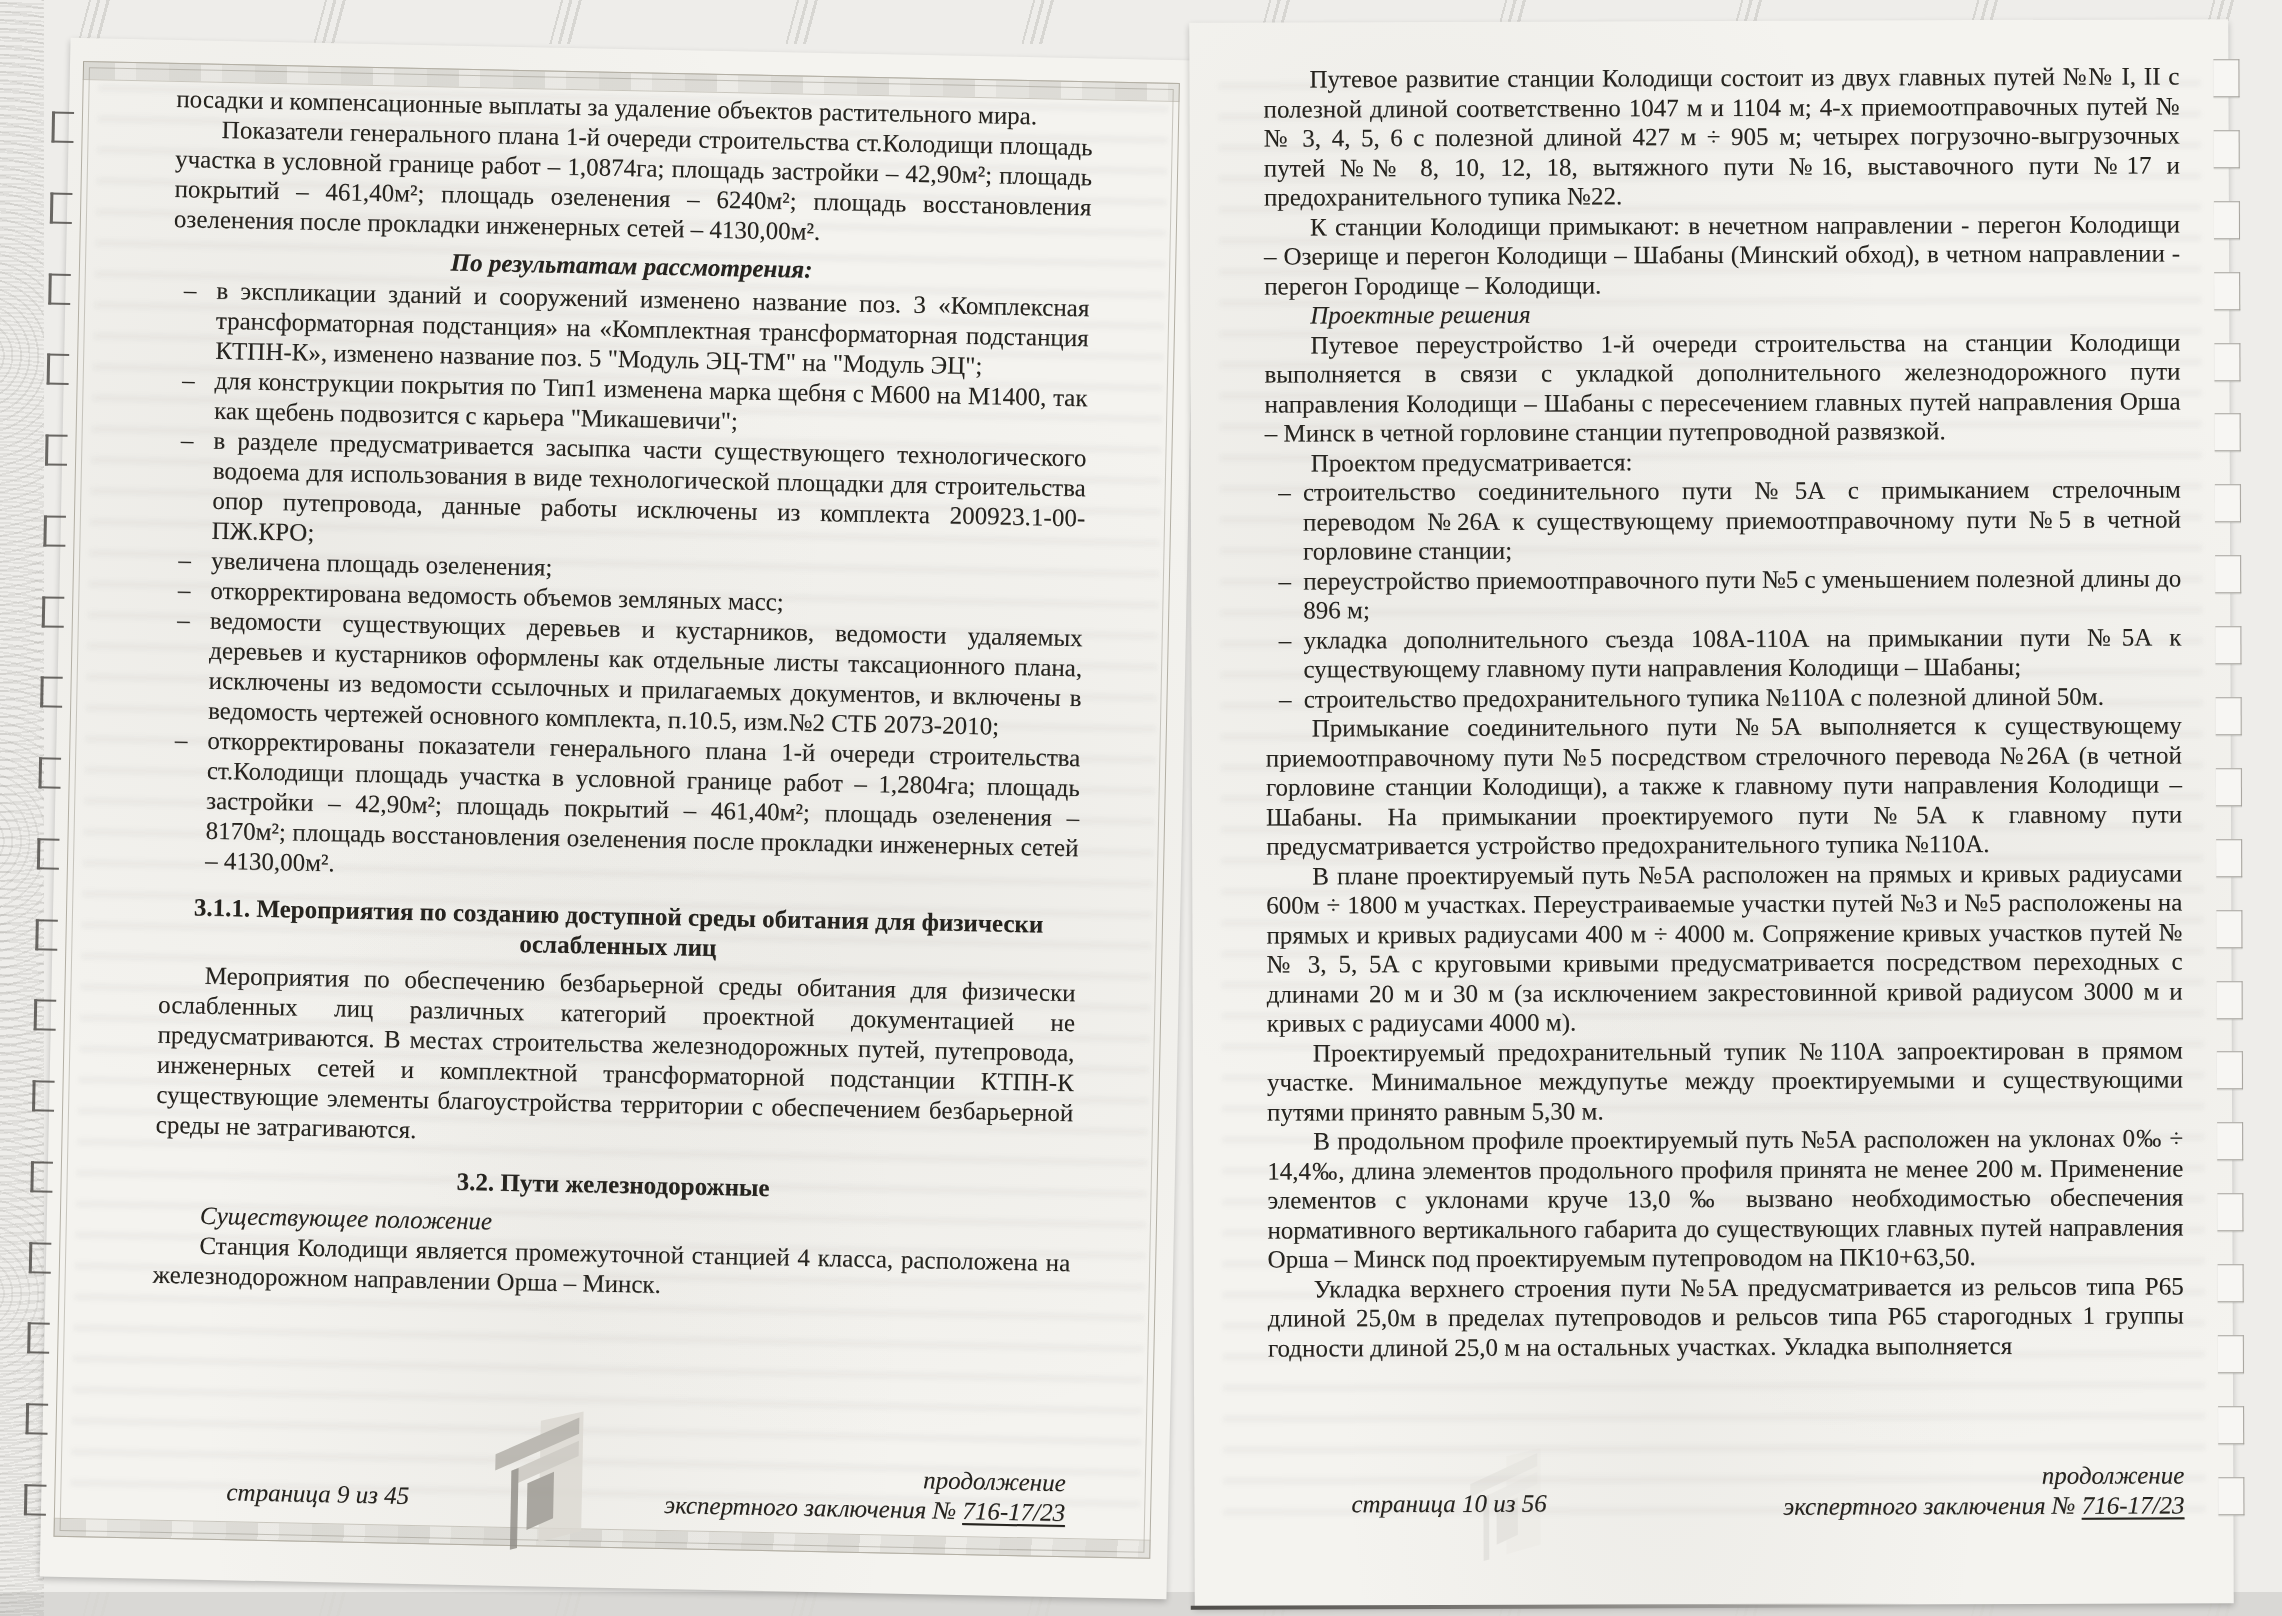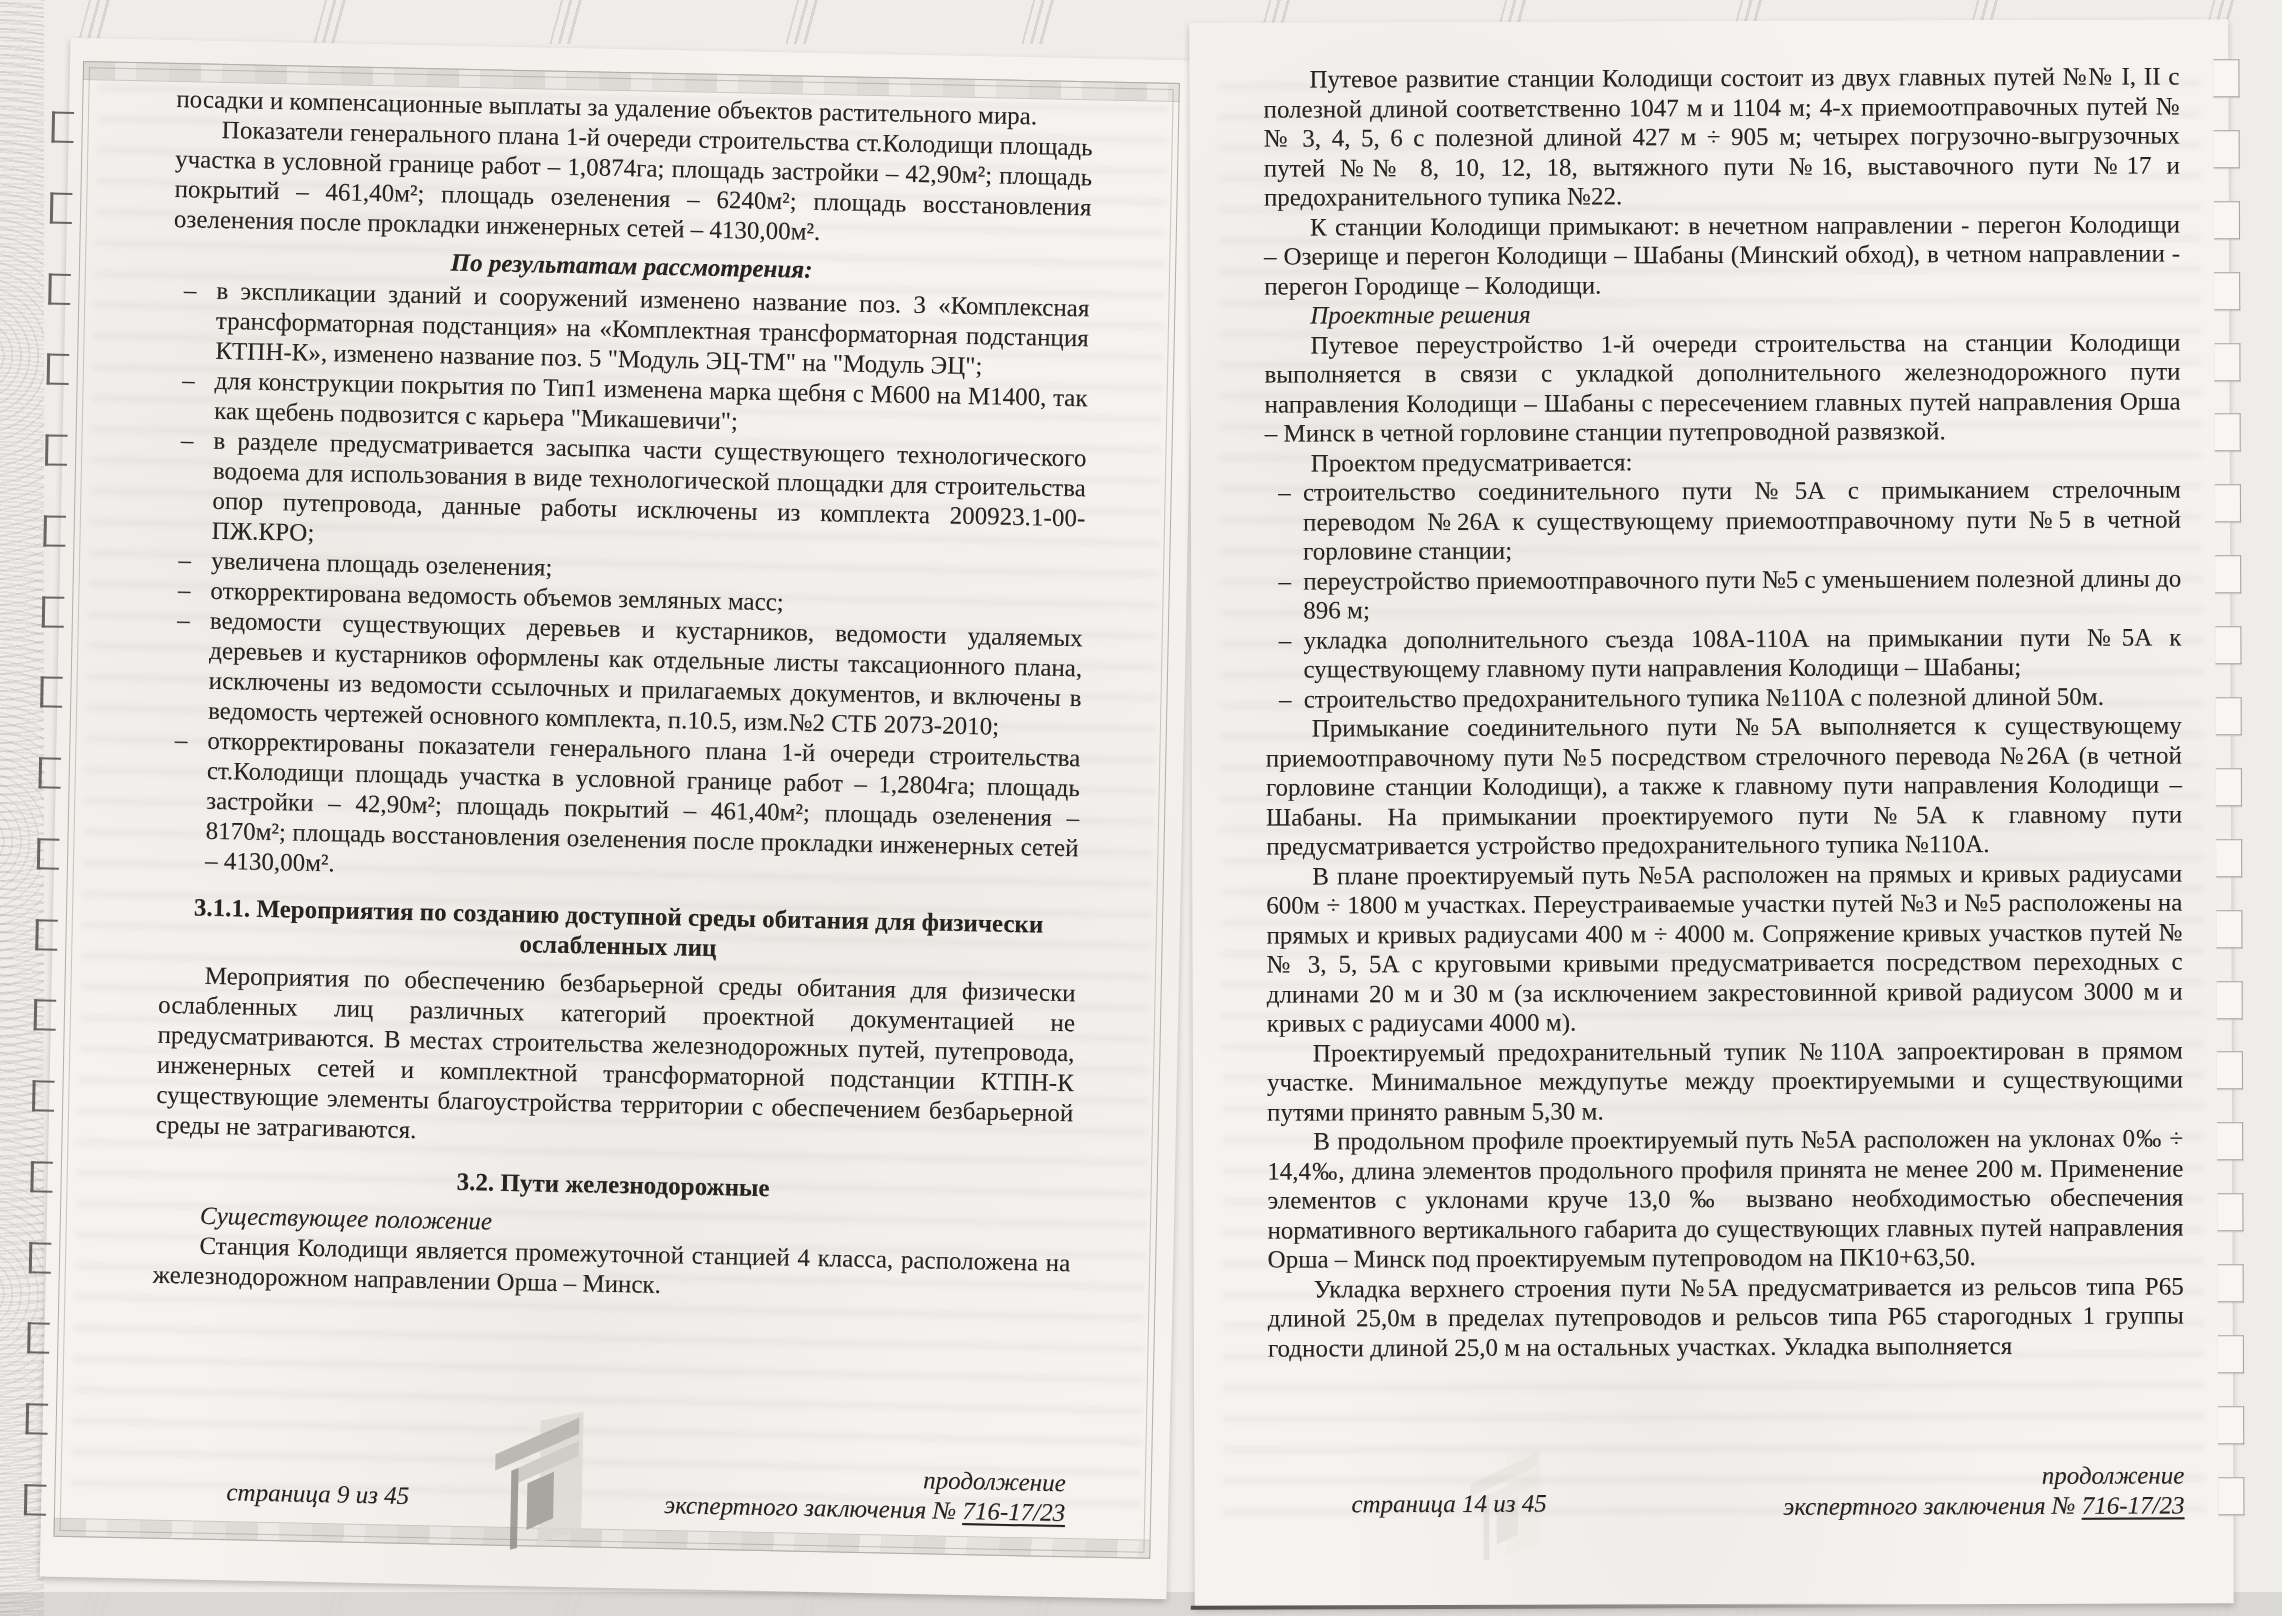--- a/index.html
+++ b/index.html
@@ -204,21 +204,21 @@
         <div class="bitem"><span class="dash">–</span><span>строительство предохранительного тупика №110А с полезной длиной 50м.</span></div>
       </div>
       <p>Примыкание соединительного пути №5А выполняется к существующему приемоотправочному пути №5 посредством стрелочного перевода №26А (в четной горловине станции Колодищи), а также к главному пути направления Колодищи – Шабаны. На примыкании проектируемого пути №5А к главному пути предусматривается устройство предохранительного тупика №110А.</p>
       <p>В плане проектируемый путь №5А расположен на прямых и кривых радиусами 600м ÷ 1800 м участках. Переустраиваемые участки путей №3 и №5 расположены на прямых и кривых радиусами 400 м ÷ 4000 м. Сопряжение кривых участков путей №№ 3, 5, 5А с круговыми кривыми предусматривается посредством переходных с длинами 20 м и 30 м (за исключением закрестовинной кривой радиусом 3000 м и кривых с радиусами 4000 м).</p>
       <p>Проектируемый предохранительный тупик №110А запроектирован в прямом участке. Минимальное междупутье между проектируемыми и существующими путями принято равным 5,30 м.</p>
       <p>В продольном профиле проектируемый путь №5А расположен на уклонах 0‰ ÷ 14,4‰, длина элементов продольного профиля принята не менее 200 м. Применение элементов с уклонами круче 13,0 ‰ вызвано необходимостью обеспечения нормативного вертикального габарита до существующих главных путей направления Орша – Минск под проектируемым путепроводом на ПК10+63,50.</p>
       <p>Укладка верхнего строения пути №5А предусматривается из рельсов типа Р65 длиной 25,0м в пределах путепроводов и рельсов типа Р65 старогодных 1 группы годности длиной 25,0 м на остальных участках. Укладка выполняется</p>
     </div>
 
     <div class="footer footer-r">
-      <span class="fpage">страница 14 из 45</span>
+      <span class="fpage">страница 10 из 56</span>
       <span class="fcont">
         <span>продолжение</span><br>
         <span>экспертного заключения № </span><span class="unum">716-17/23</span>
       </span>
     </div>
   </div>
 </div>
 
 
 </body></html>

